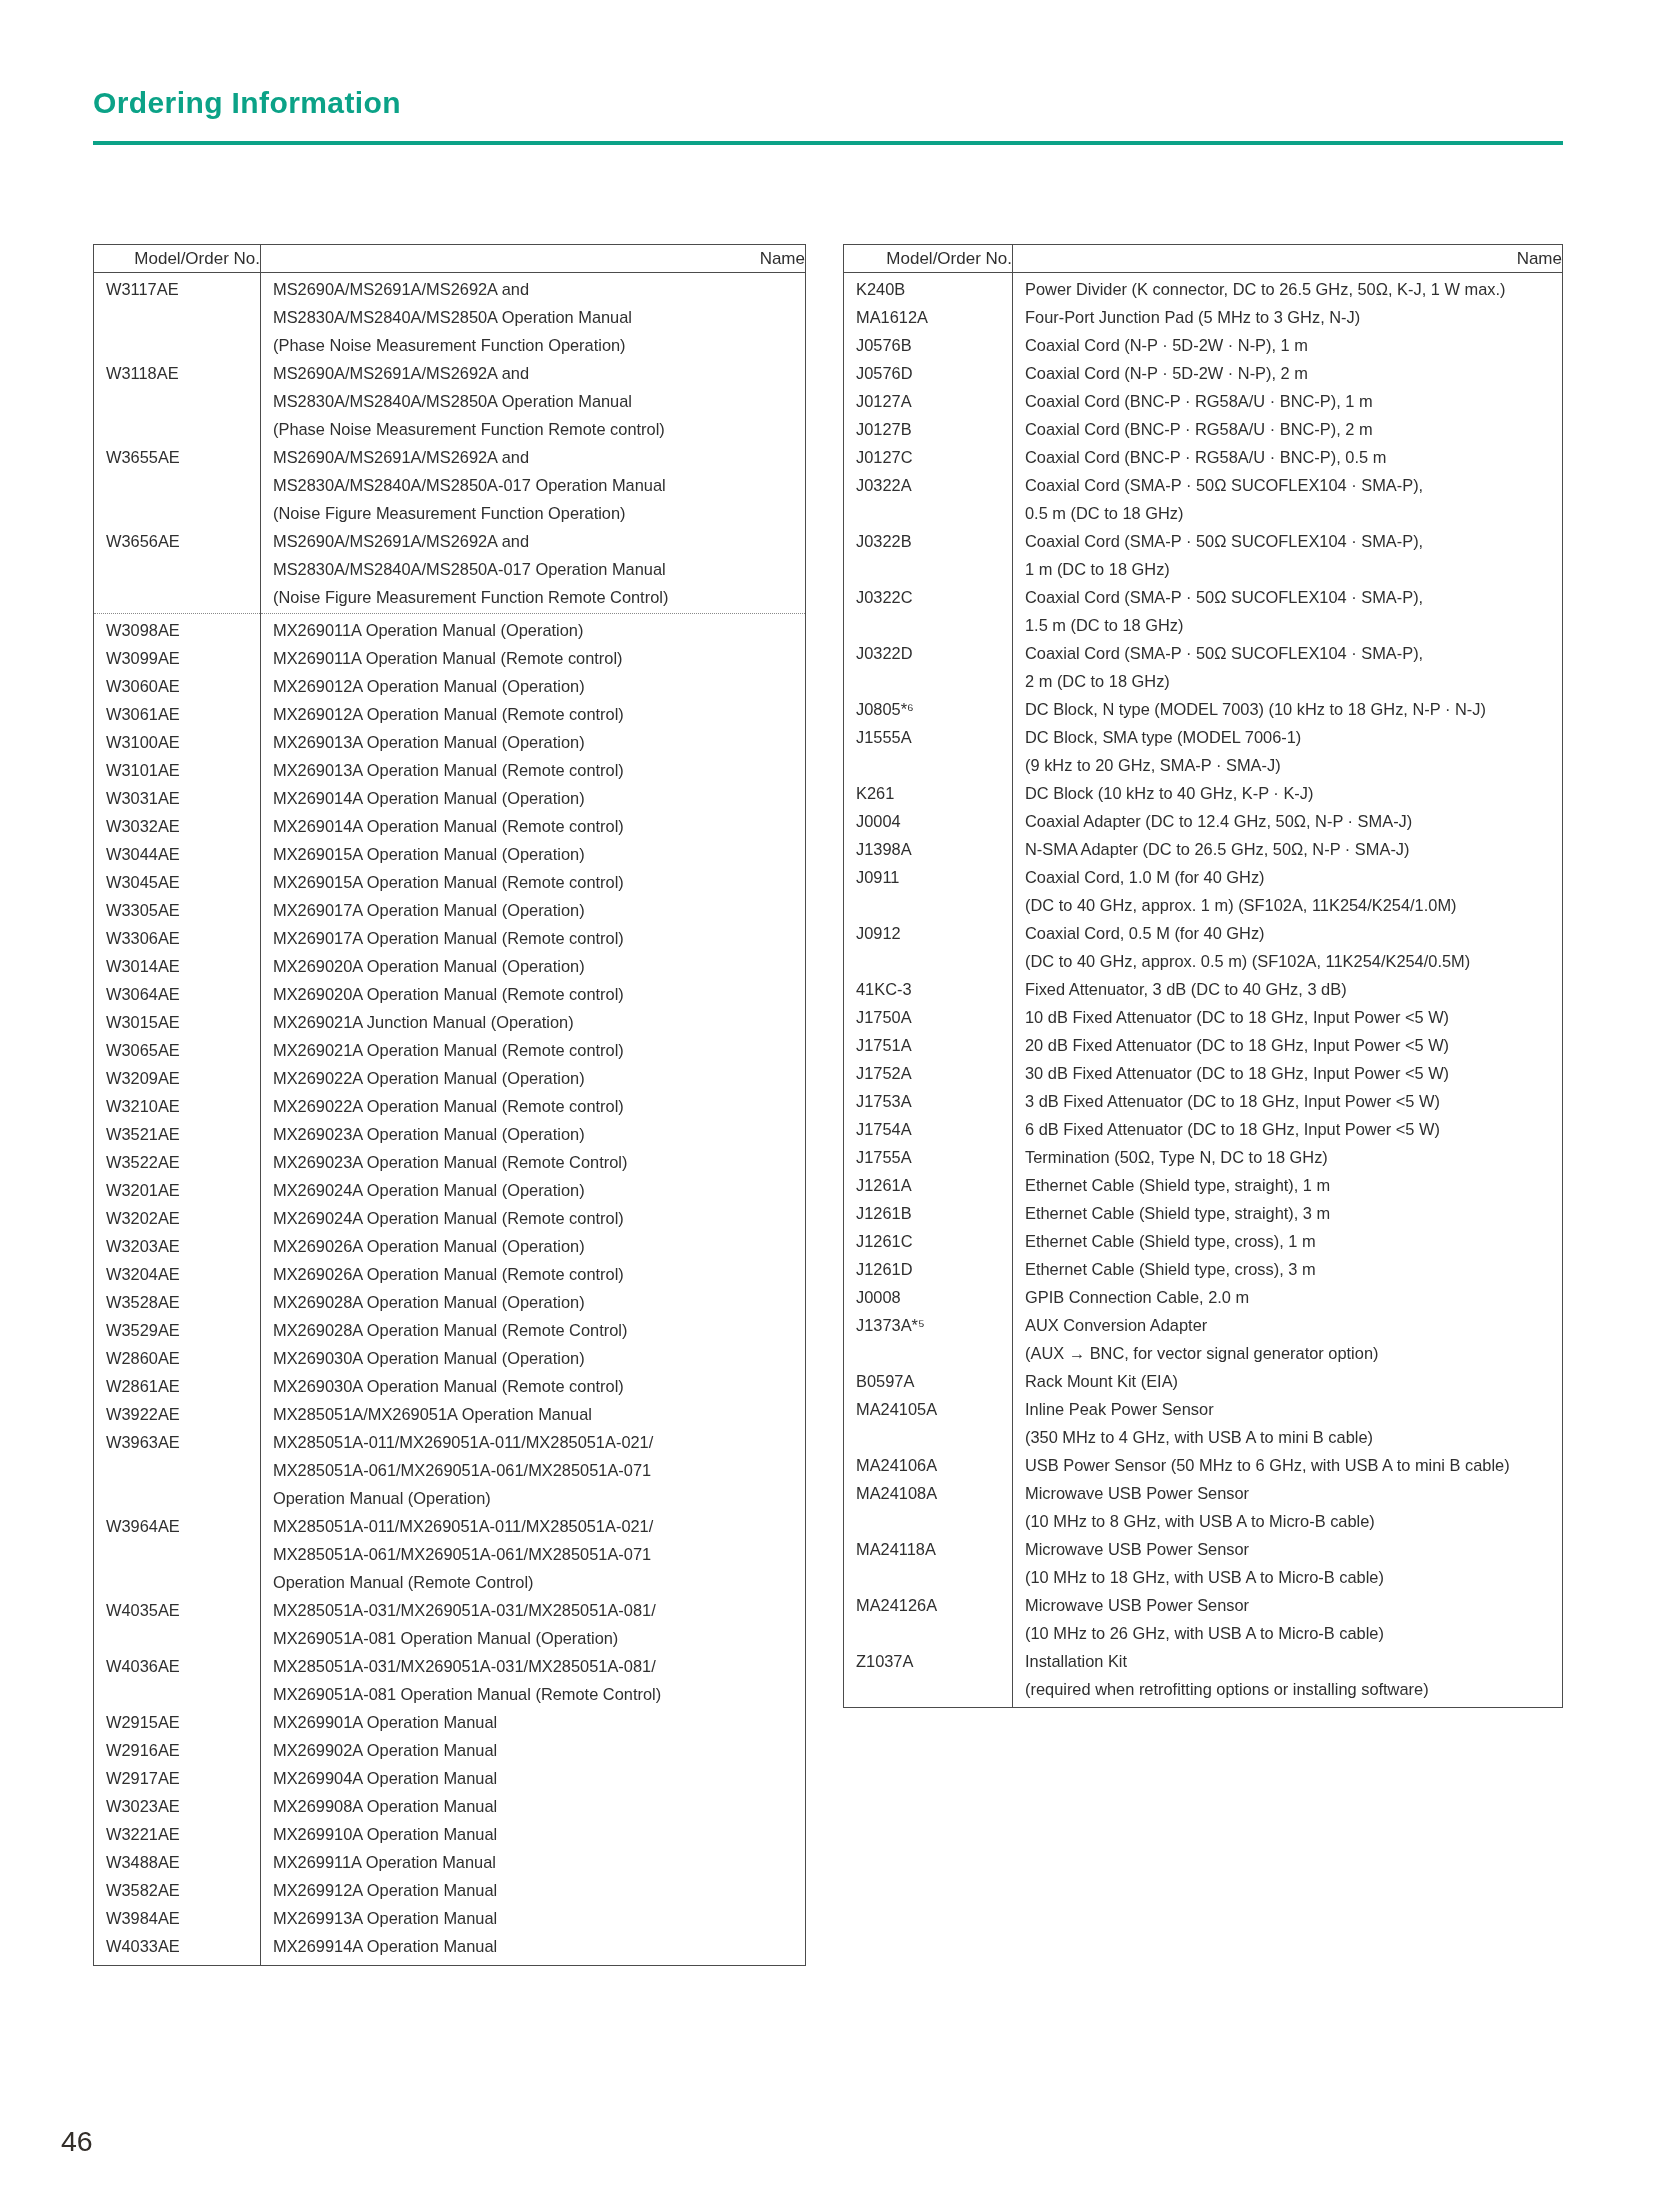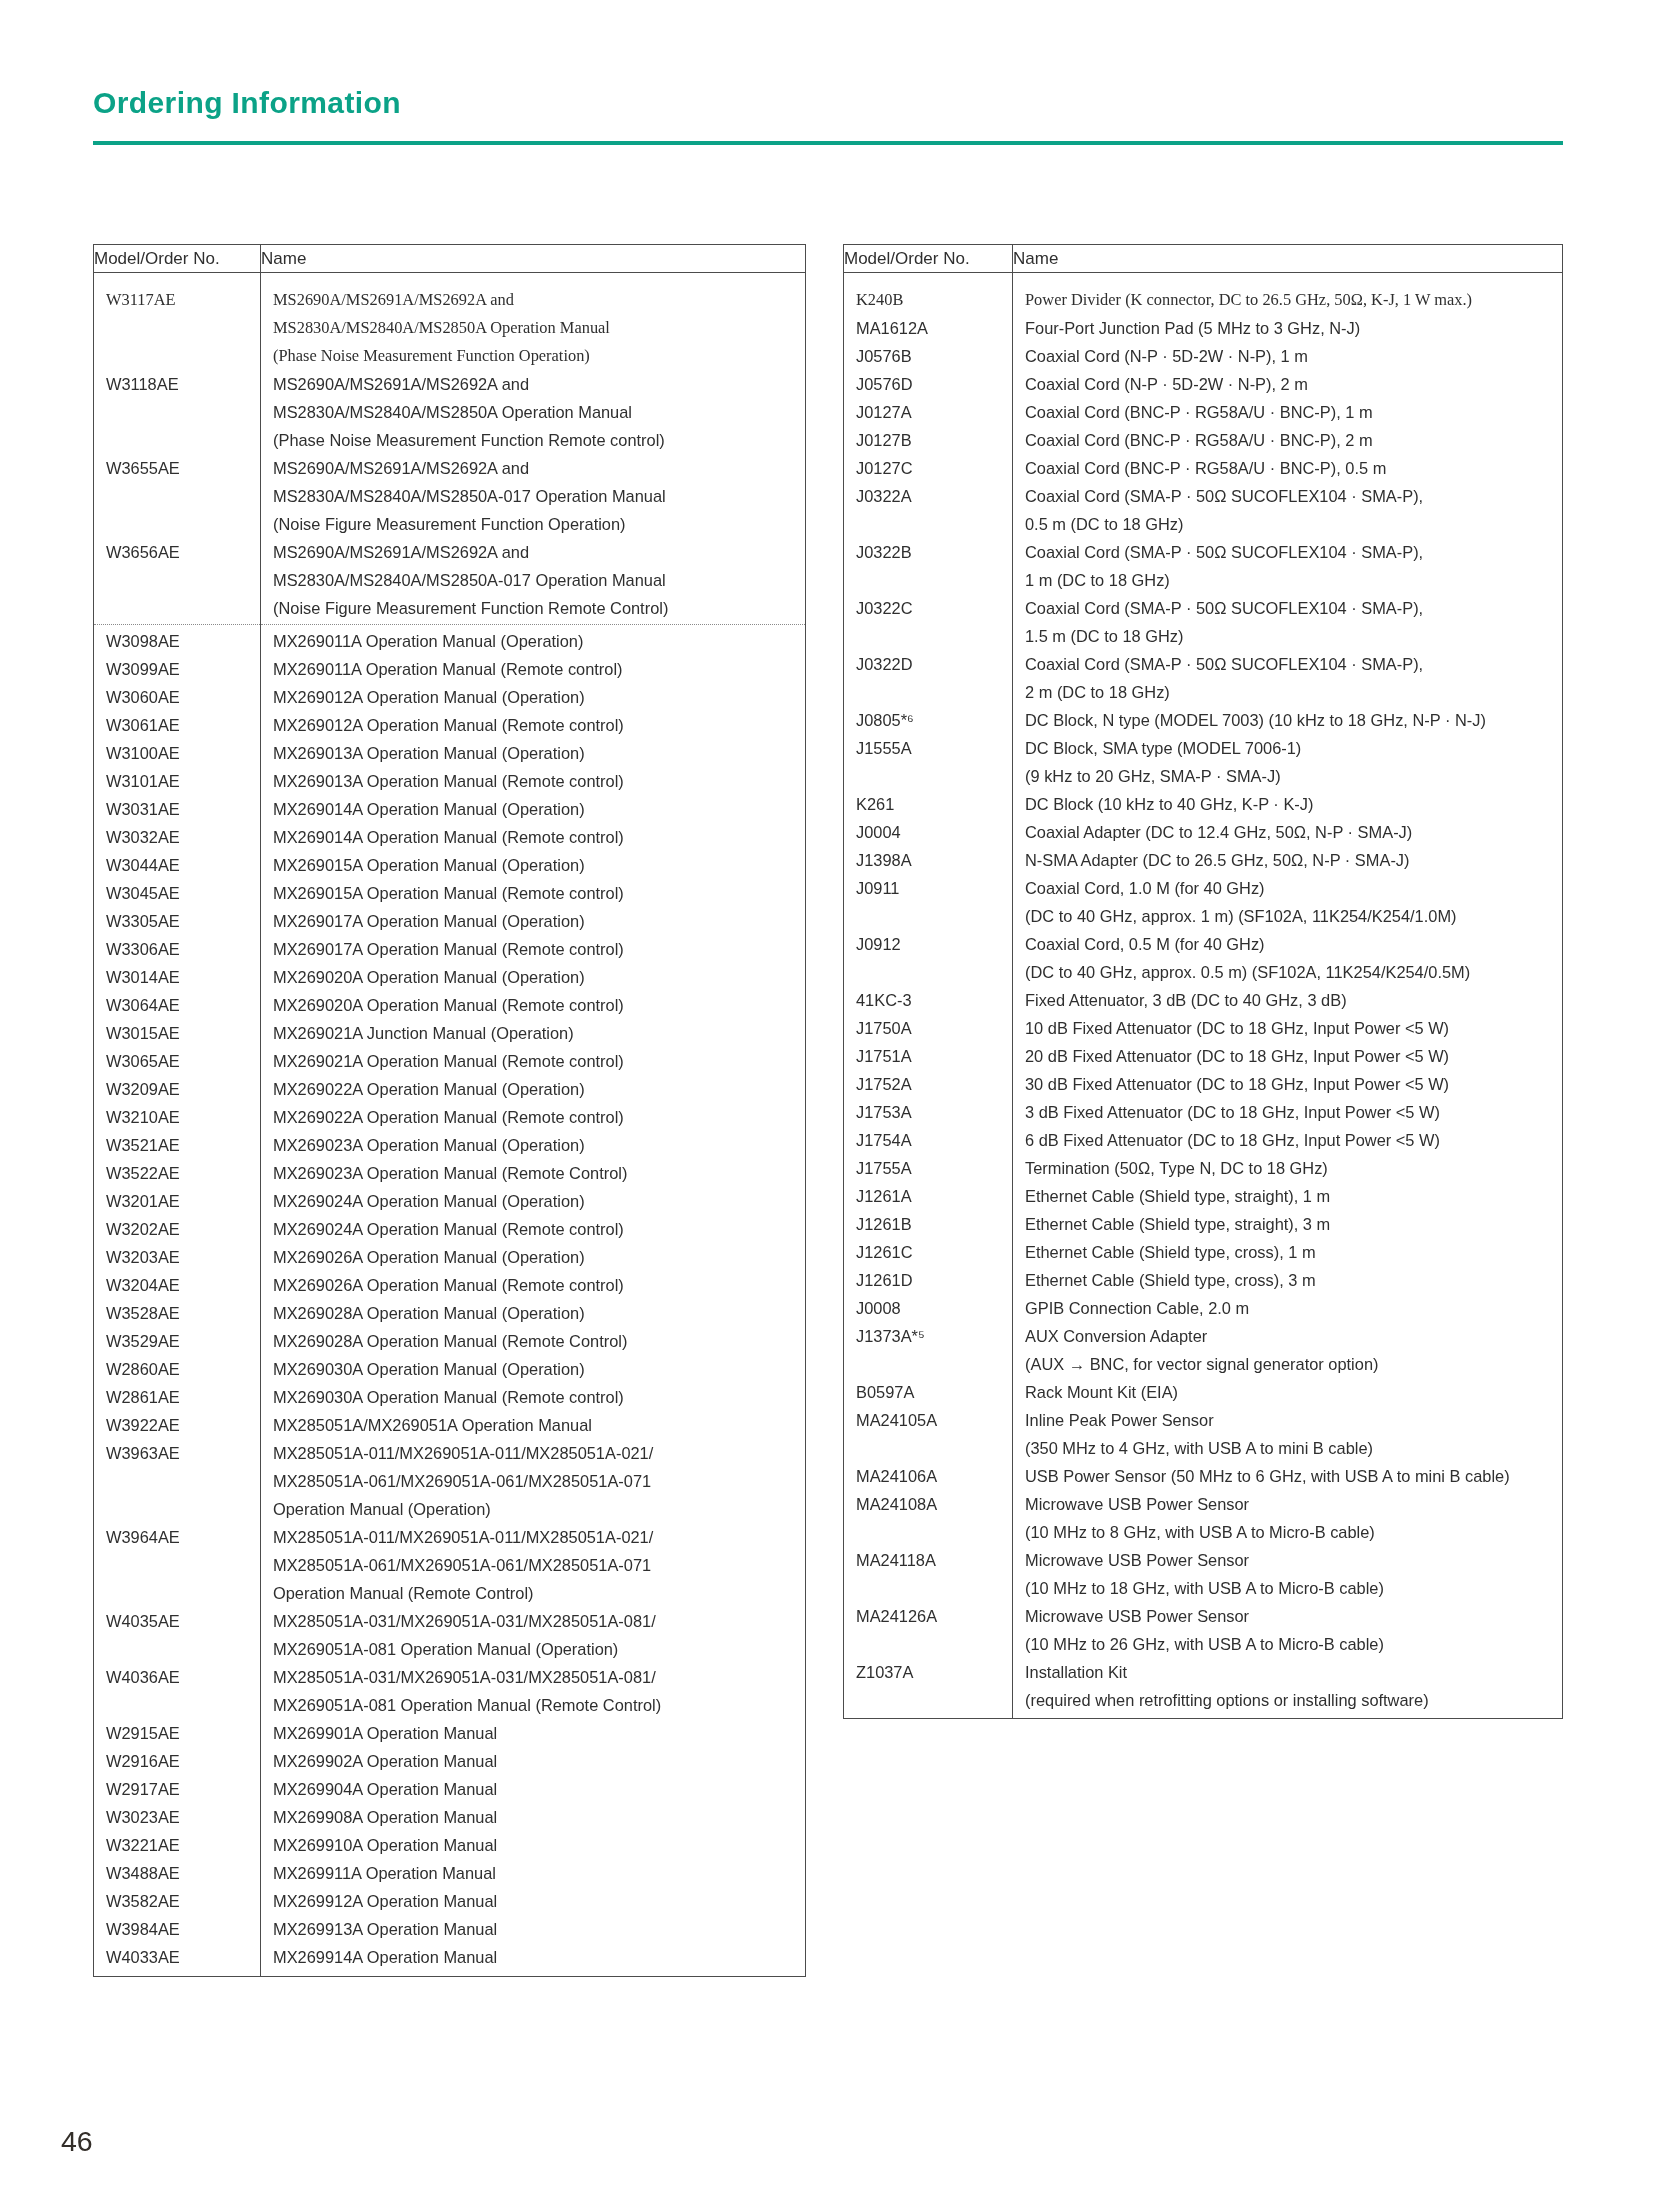--- a/index.html
+++ b/index.html
@@ -38,33 +38,33 @@
     border:1.3px solid var(--border);
     font-size:16.4px;
     color:var(--ink);
   }
   .tbl-left col.c1{width:167px;}
   .tbl-right col.c1{width:169px;}
   thead th{
     font-weight:400;
     font-size:17px;
     height:27px;
-    text-align:left;
+    text-align:right;
     border-bottom:1.3px solid var(--border);
     padding:0;
   }
   th:first-child, td:first-child{border-right:1.3px solid var(--border);}
   tbody td{
     vertical-align:top;
     padding:0 3.5px 0 12px;
     line-height:28px;
     white-space:nowrap;
     overflow:hidden;
   }
-  tbody tr:first-child td{padding-top:13px;font-family:Liberation Serif, serif;}
+  tbody tr:first-child td{padding-top:2px;}
   tbody tr:last-child td{padding-bottom:4.3px;margin-top:9px;}
   tr.divider td{border-bottom:1.3px dotted #8a8a8a;padding-bottom:1.7px;}
   tr.divider + tr td{padding-top:2.6px;}
   .page-number{
     position:absolute;left:61px;top:2125px;
     font-size:28.5px;color:#332e29;text-align:right;
   }
 </style>
 </head>
 <body>

